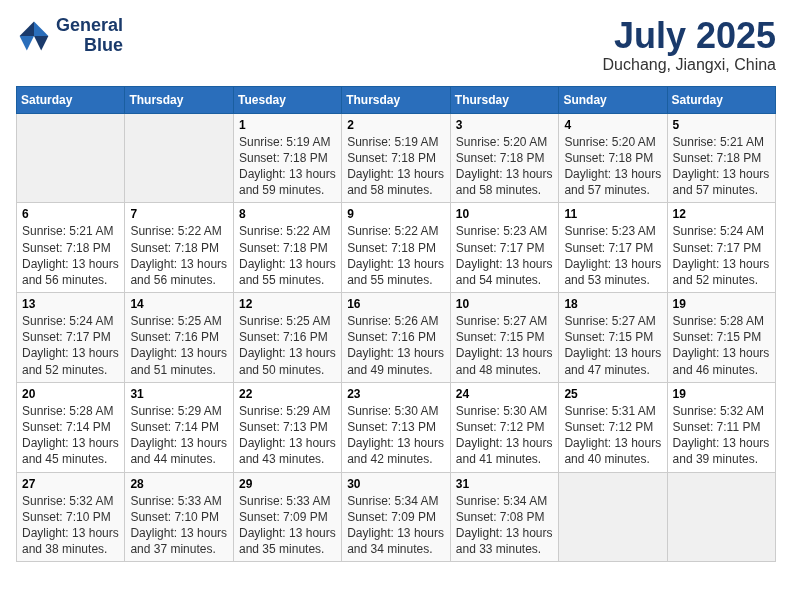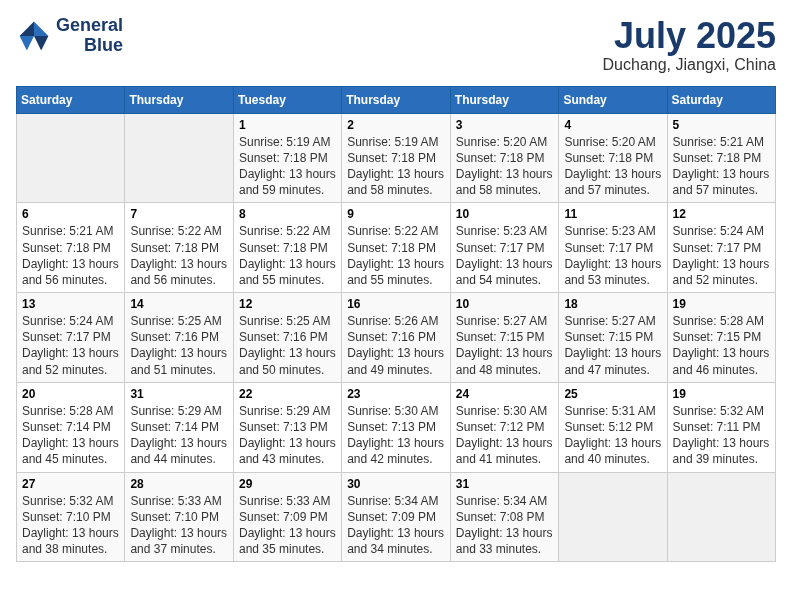--- a/index.html
+++ b/index.html
@@ -300,21 +300,21 @@
         <td>
           <span class="day-number">24</span>
           <div class="day-info" style="white-space: pre-line;">Sunrise: 5:30 AM
 Sunset: 7:12 PM
 Daylight: 13 hours
 and 41 minutes.</div>
         </td>
         <td>
           <span class="day-number">25</span>
           <div class="day-info" style="white-space: pre-line;">Sunrise: 5:31 AM
-Sunset: 5:12 PM
+Sunset: 7:12 PM
 Daylight: 13 hours
 and 40 minutes.</div>
         </td>
         <td>
           <span class="day-number">19</span>
           <div class="day-info" style="white-space: pre-line;">Sunrise: 5:32 AM
 Sunset: 7:11 PM
 Daylight: 13 hours
 and 39 minutes.</div>
         </td>

